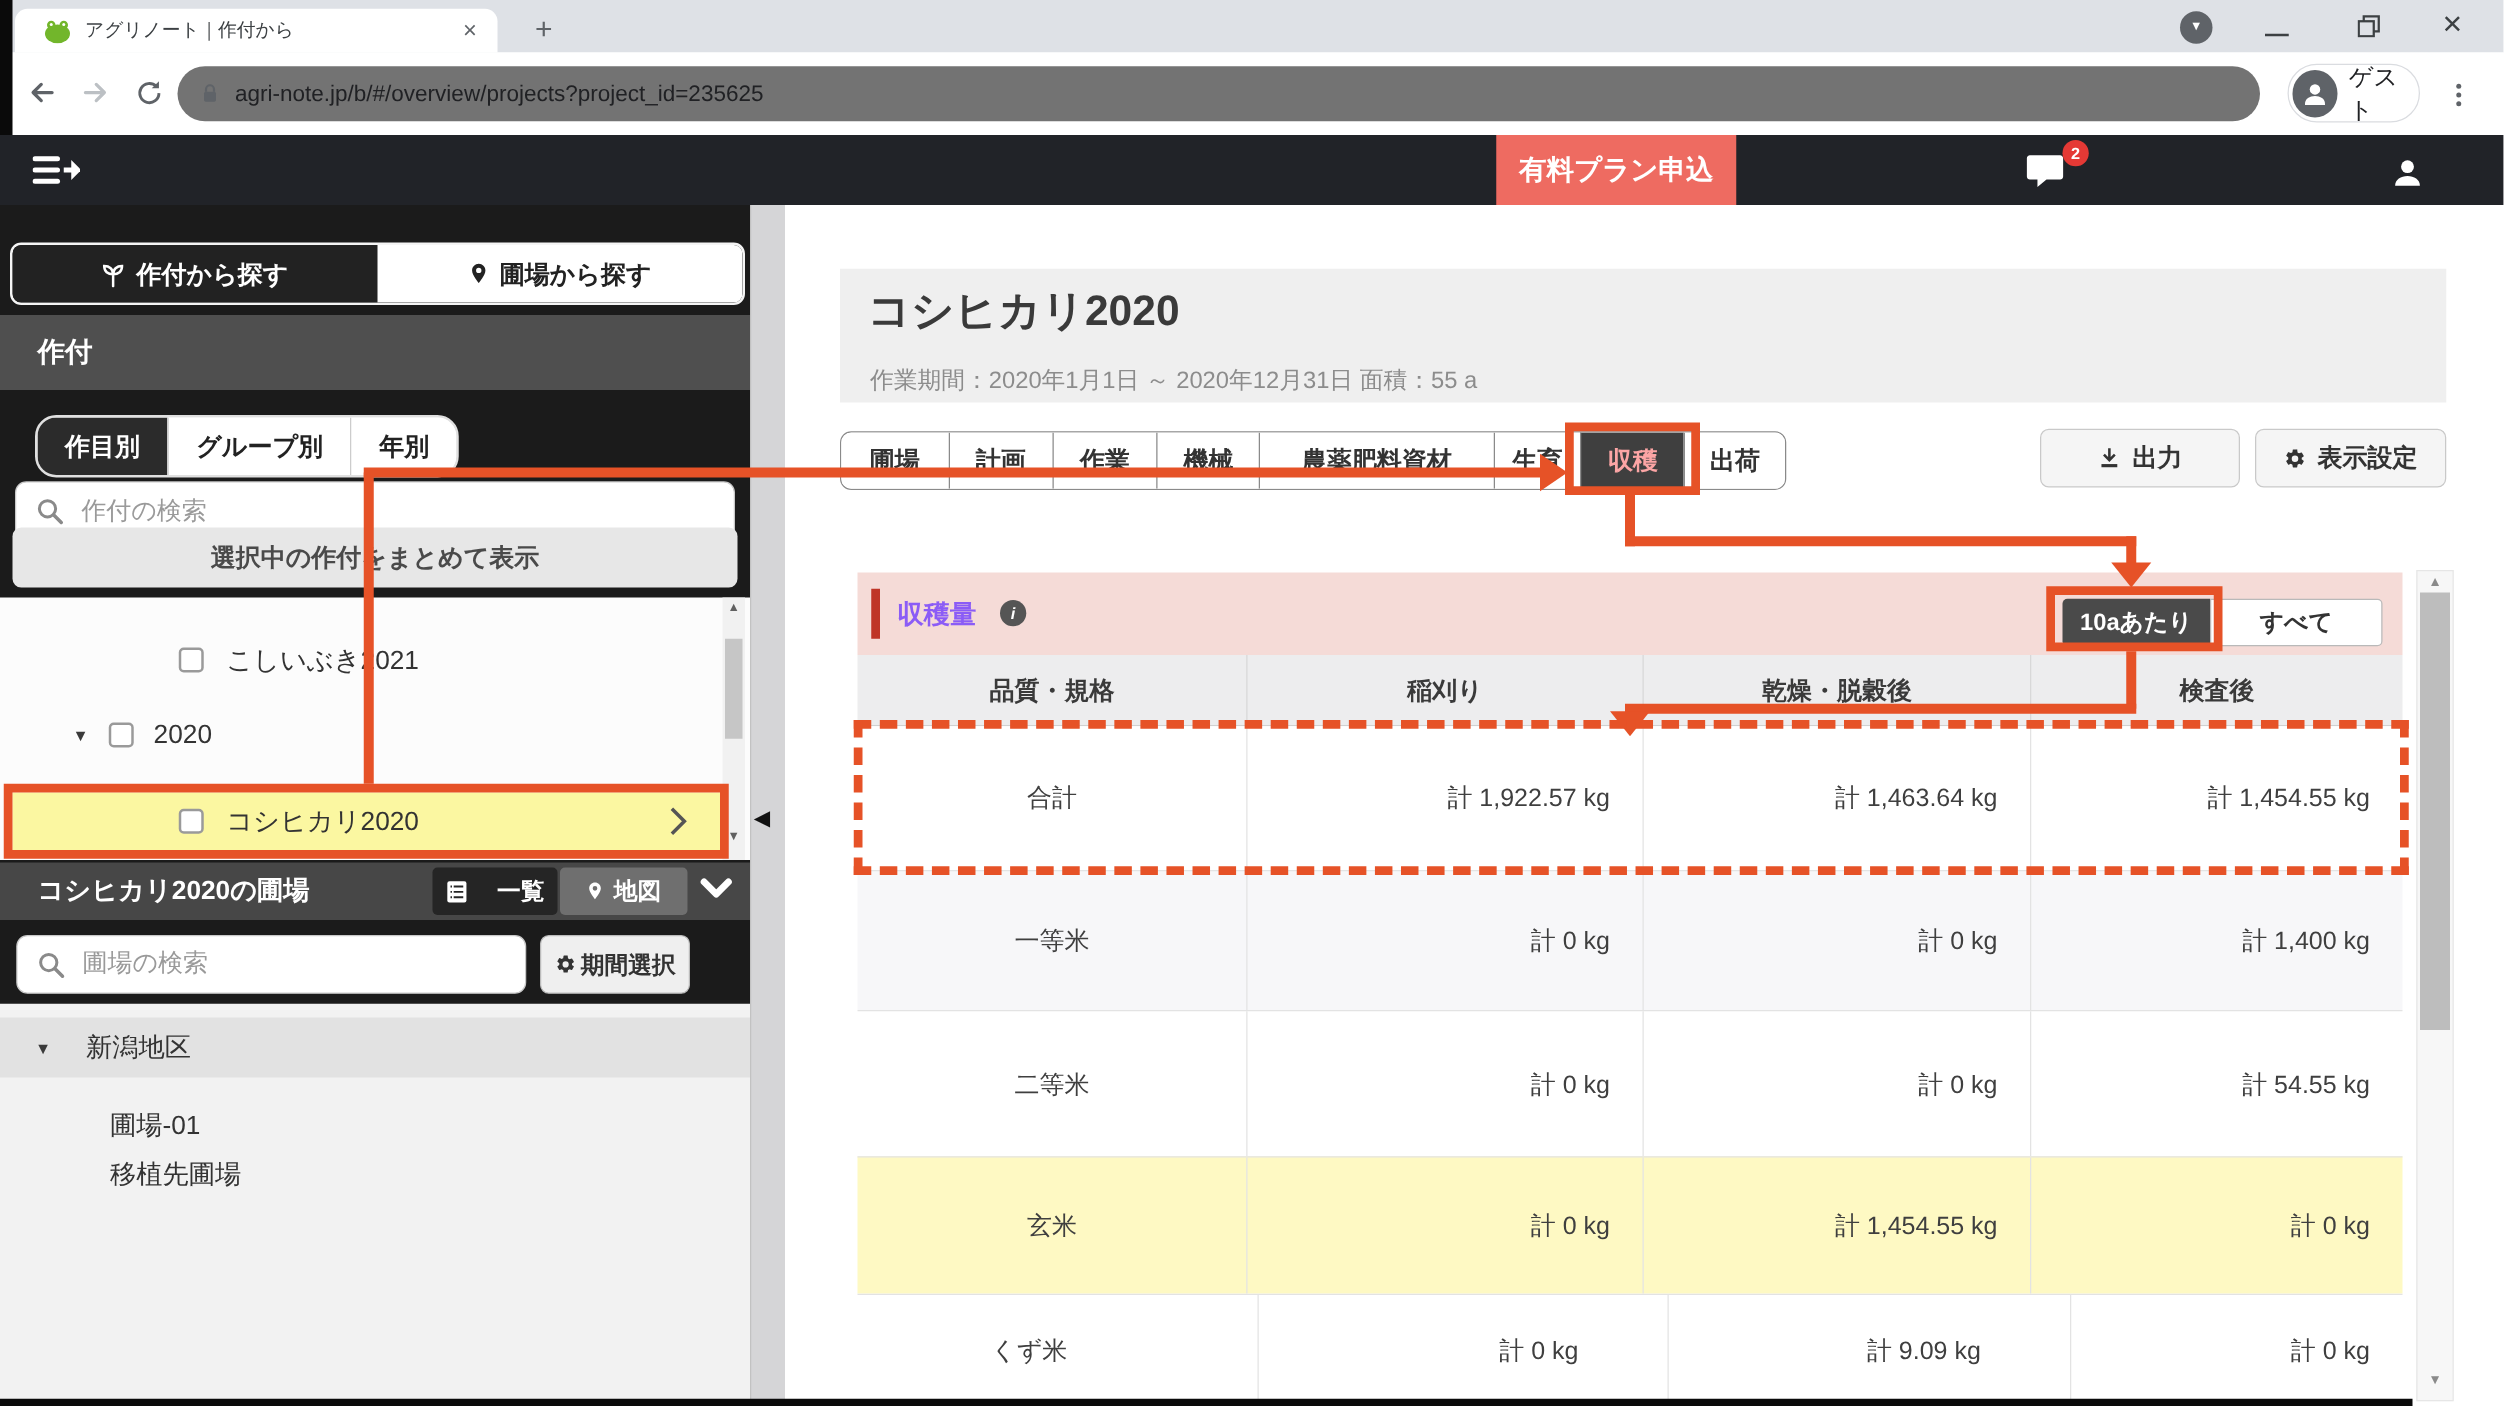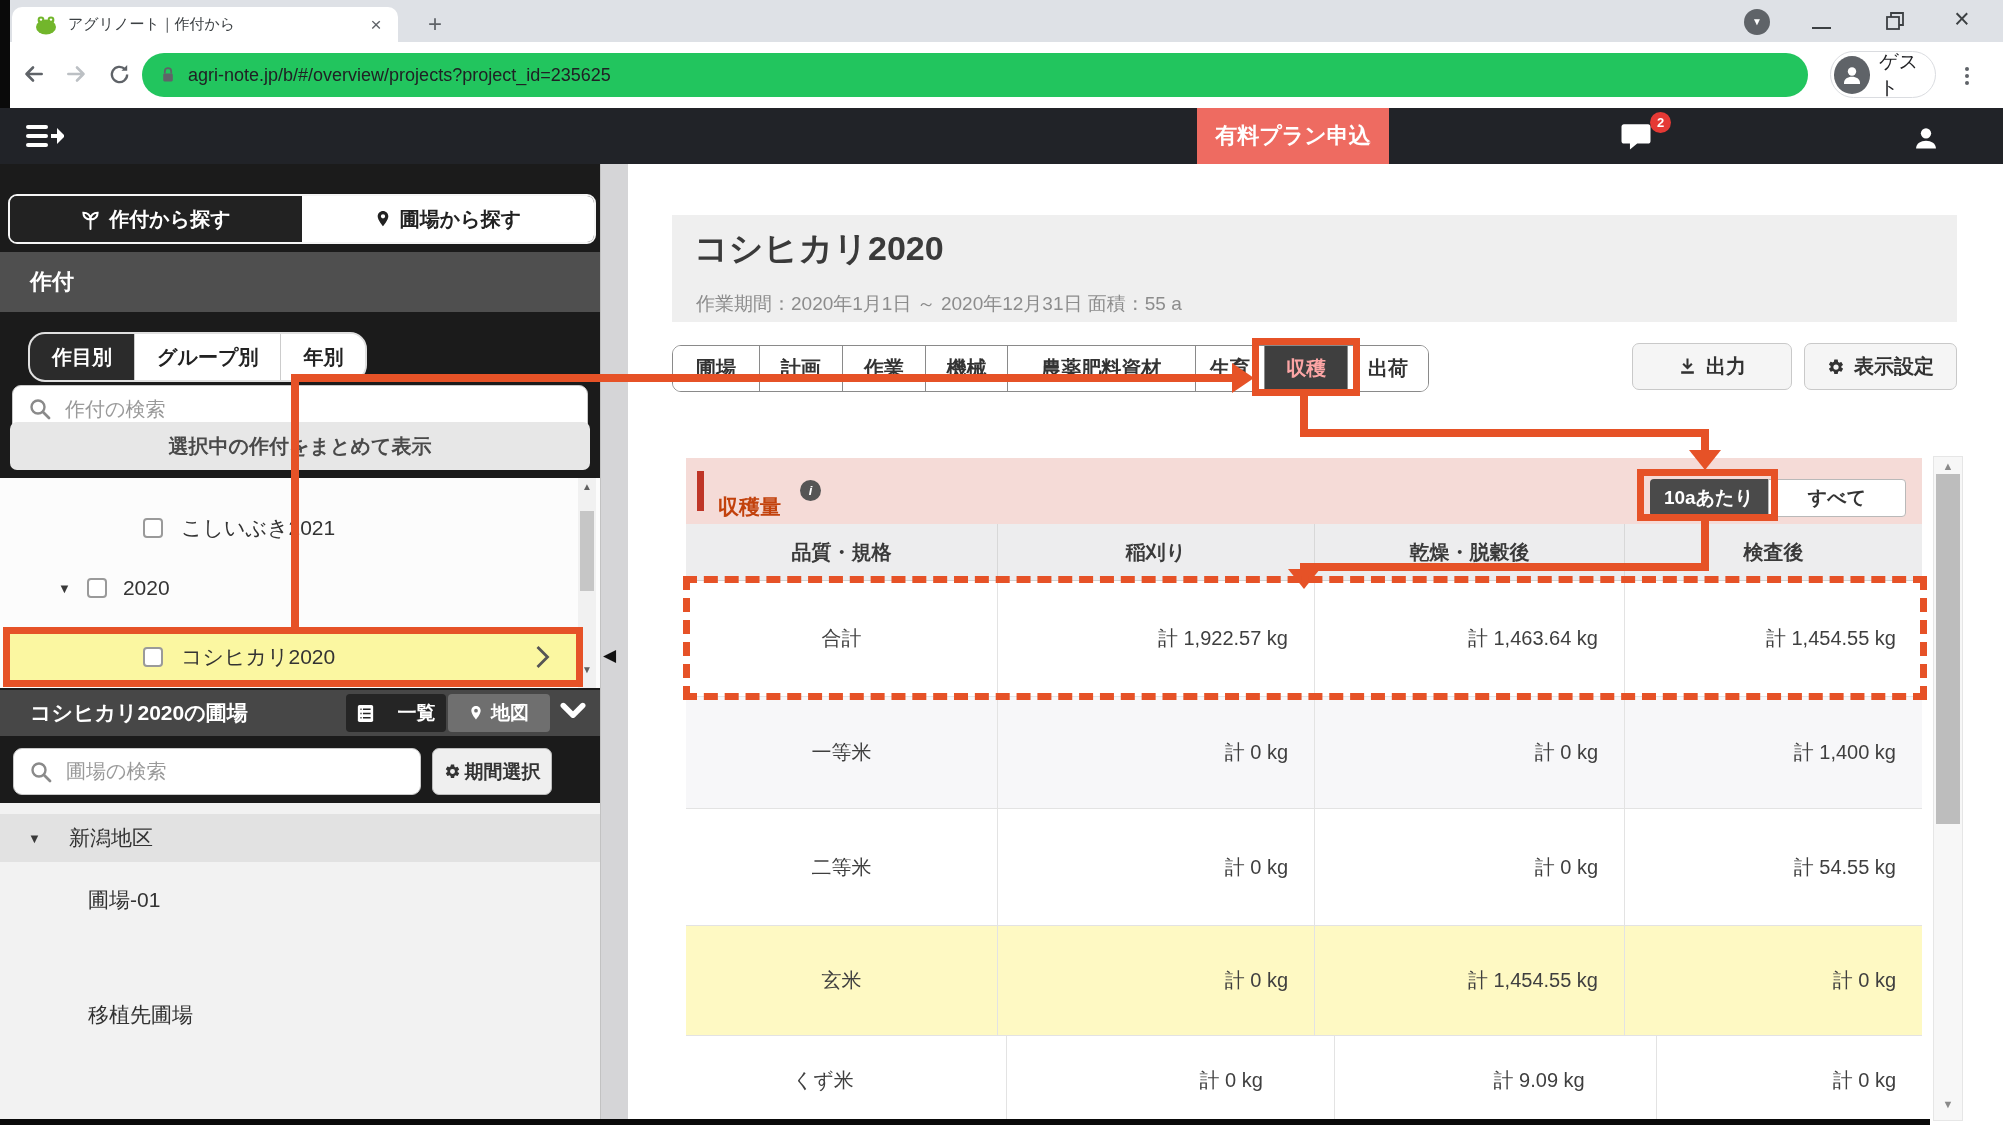--- a/index.html
+++ b/index.html
@@ -13,21 +13,21 @@
   .titlebar{left:0;top:0;width:2003px;height:42px;background:#dee1e6;}
   .corner-strip{left:0;top:0;width:10px;height:108px;background:#0a0a0a;z-index:6;}
   .btab{left:12px;top:7px;width:386px;height:35px;background:#fff;border-radius:10px 10px 0 0;display:flex;align-items:center;padding:0 10px 0 22px;z-index:2;}
   .btab-title{font-size:15px;color:#3c4043;margin-left:10px;flex:1;}
   .tab-close{font-size:19px;color:#5f6368;width:24px;text-align:center;cursor:default;}
   .newtab{left:420px;top:10px;width:30px;height:30px;font-size:24px;color:#5f6368;text-align:center;line-height:28px;}
   .upd-circle{left:1744px;top:9px;width:26px;height:26px;border-radius:50%;background:#5f6368;color:#fff;font-size:10px;text-align:center;line-height:26px;}
   .win-min{left:1812px;top:27px;width:19px;height:2px;background:#3c4043;}
   .win-close{left:1954px;top:4px;font-size:27px;color:#3c4043;}
   .toolbar{left:0;top:42px;width:2003px;height:66px;background:#fff;}
-  .urlbar{left:142px;top:53px;width:1666px;height:44px;border-radius:22px;background:#22c55e;display:flex;align-items:center;padding-left:18px;}
+  .urlbar{left:142px;top:53px;width:1666px;height:44px;border-radius:22px;background:#737373;display:flex;align-items:center;padding-left:18px;}
   .urltext{font-size:18px;color:#202124;margin-left:12px;}
   .profile{left:1830px;top:51px;width:106px;height:47px;border:1px solid #dadce0;border-radius:24px;background:#fff;display:flex;align-items:center;padding-left:3px;}
   .avatar{width:38px;height:38px;border-radius:50%;background:#5f6368;display:flex;align-items:center;justify-content:center;}
   .profile-label{font-size:19px;color:#202124;margin-left:9px;}
   .kebab{left:1964px;top:64px;width:6px;}
   .kebab i{display:block;width:4px;height:4px;border-radius:50%;background:#5f6368;margin:3px auto;}
 
   
   .appnav{left:0;top:108px;width:2003px;height:56px;background:#212328;z-index:5;}
   .navitem{position:absolute;display:flex;align-items:center;color:#fff;font-size:23px;font-weight:700;height:56px;}
@@ -76,21 +76,21 @@
   .title-panel{left:672px;top:215px;width:1285px;height:107px;background:#efefef;}
   .page-title{left:694px;top:226px;font-size:34px;font-weight:700;color:#3a3a3a;}
   .page-sub{left:696px;top:291px;font-size:19px;color:#8c8c8c;}
   .tabbar{left:672px;top:345px;width:757px;height:47px;display:flex;border:1.5px solid #8a8a8a;border-radius:9px;overflow:hidden;background:#fff;}
   .mtab{display:flex;align-items:center;justify-content:center;font-size:20px;font-weight:700;color:#333;background:#fff;border-left:1px solid #8a8a8a;}
   .mtab:first-child{border-left:none;}
   .mtab.on{background:#3f3f3f;color:#fca5a5;}
   .tool-btn{position:absolute;top:343px;height:47px;background:#f5f5f5;border:1px solid #c9c9c9;border-radius:7px;display:flex;align-items:center;justify-content:center;gap:9px;font-size:20px;font-weight:700;color:#333;}
   .harvest-hd{left:686px;top:458px;width:1236px;height:66px;background:#f5dbd7;}
   .accent{left:697px;top:471px;width:7px;height:40px;background:#bf3527;}
-  .hv-title{left:718px;top:458px;height:66px;display:flex;align-items:center;font-size:21px;font-weight:700;color:#c2410c;margin-top:16px;}
+  .hv-title{left:718px;top:458px;height:66px;display:flex;align-items:center;font-size:21px;font-weight:700;color:#8b5cf6;}
   .info-i{left:800px;top:480px;width:21px;height:21px;border-radius:50%;background:#555;color:#fff;font-size:13px;font-weight:700;font-style:italic;text-align:center;line-height:21px;}
   .unit-a{left:1650px;top:479px;width:118px;height:38px;background:#4a4a4a;color:#fff;border-radius:4px 0 0 4px;display:flex;align-items:center;justify-content:center;font-size:19px;font-weight:700;}
   .unit-b{left:1768px;top:479px;width:138px;height:38px;background:#fff;border:1px solid #b9b9b9;color:#333;border-radius:0 4px 4px 0;display:flex;align-items:center;justify-content:center;font-size:19px;font-weight:700;}
   .thead{left:686px;top:524px;width:1236px;height:57px;background:#ededee;border-bottom:1px solid #d0d0d0;display:flex;}
   .th{display:flex;align-items:center;justify-content:center;font-size:20px;font-weight:700;color:#3a3a3a;border-left:1px solid #d8d8d8;}
   .th:first-child{border-left:none;}
   .trow{position:absolute;left:686px;width:1236px;display:flex;border-top:1px solid #e3e3e3;}
   .td{display:flex;align-items:center;font-size:20px;color:#3f3f3f;border-left:1px solid #e3e3e3;}
   .td:first-child{border-left:none;justify-content:center;}
   .td.val{justify-content:flex-end;padding-right:26px;}
@@ -376,21 +376,21 @@
     </span>
     <span>期間選択</span>
   </div>
 
   <div class="abs field-list"></div>
   <div class="abs district">
     <span class="tri" style="margin-left:28px;">▼</span>
     <span style="margin-left:28px;">新潟地区</span>
   </div>
   <div class="field-item" style="top:886px;">圃場-01</div>
-  <div class="field-item" style="top:1001px;">移植先圃場</div>
+  <div class="field-item" style="top:925px;">移植先圃場</div>
 
   <div class="abs divider"></div>
   <div class="abs collapse">◀</div>
 
   <div class="abs title-panel"></div>
   <div class="abs page-title">コシヒカリ2020</div>
   <div class="abs page-sub">作業期間：2020年1月1日 ～ 2020年12月31日  面積：55 a</div>
 
   <div class="abs tabbar">
     <div class="mtab" style="width:86px;">圃場</div>

